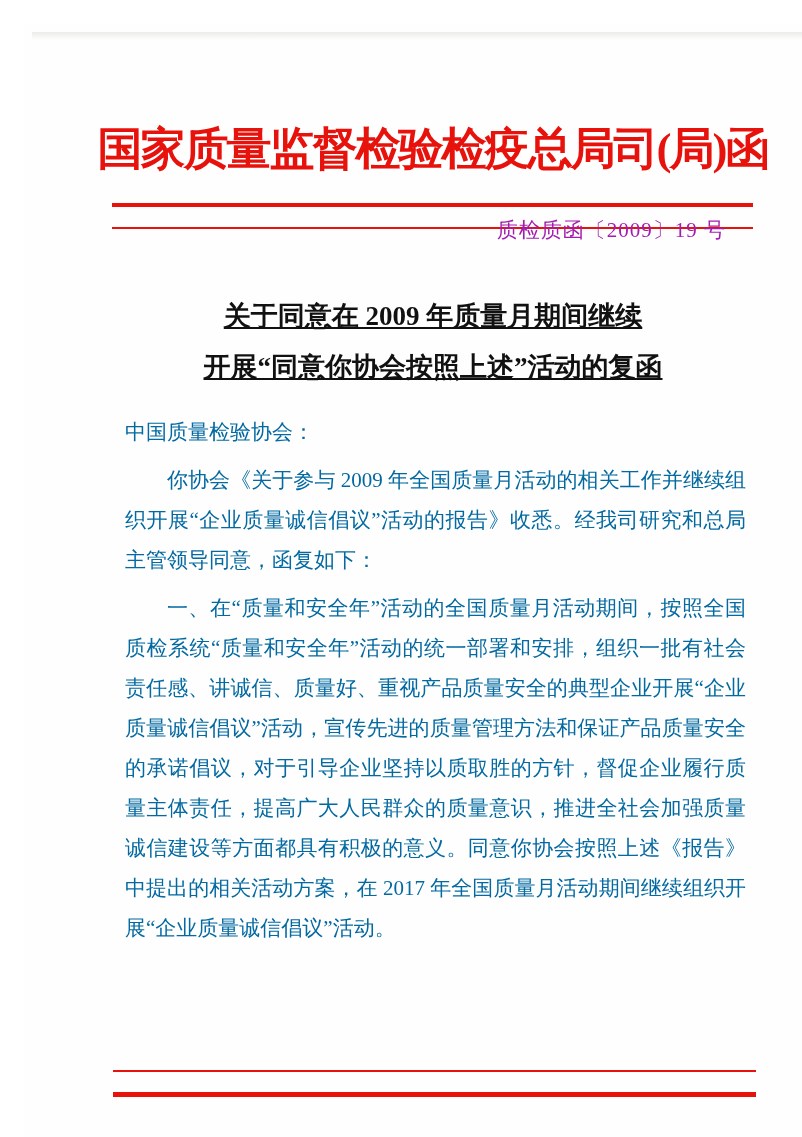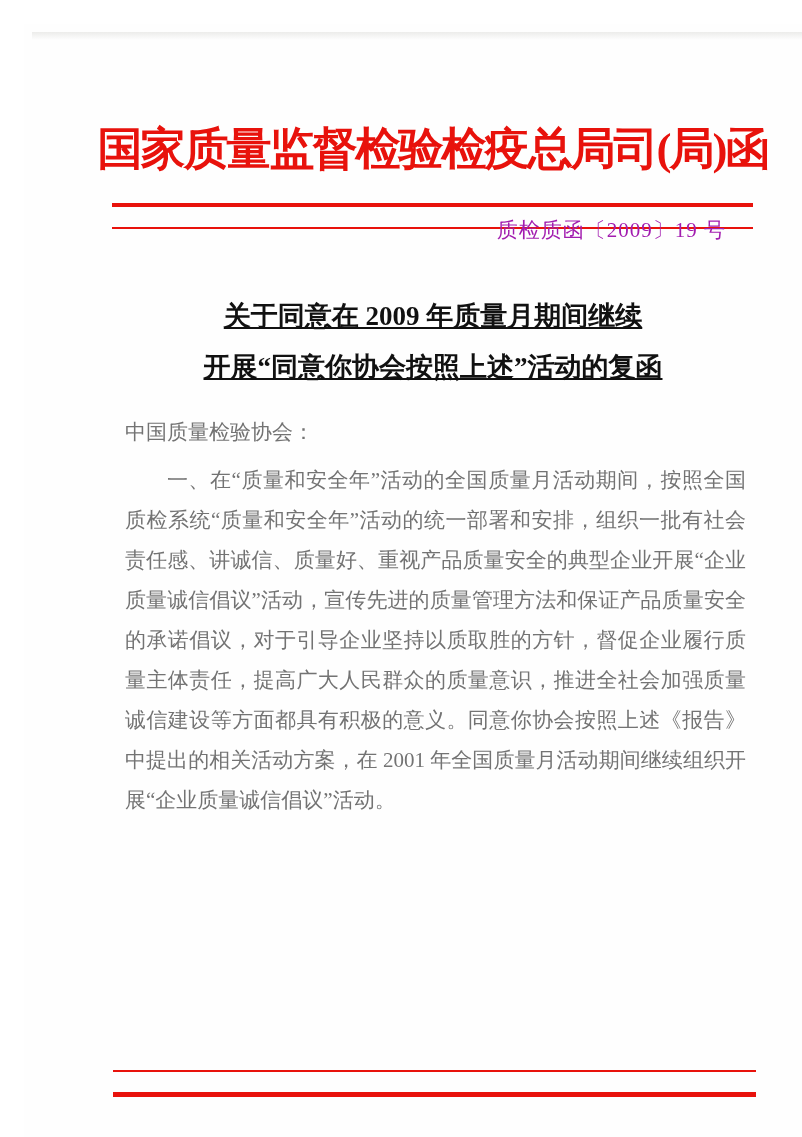--- a/index.html
+++ b/index.html
@@ -66,21 +66,21 @@
     line-height: 43px;
     text-decoration: underline;
   }
   .letter-body {
     position: absolute;
     top: 372px;
     left: 85px;
     width: 637px;
     font-size: 21px;
     line-height: 40px;
-    color: #737373;
+    color: #0369a1;
     text-align: justify;
   }
   .letter-body p { text-indent: 2em; }
   .letter-body p.salutation { text-indent: 0; }
 </style>
 </head>
 <body>
 
 <div class="page">
 
@@ -96,21 +96,22 @@
 
   <div class="doc-number">质检质函〔2009〕19 号</div>
 
   <div class="letter-title">
     <div>关于同意在 2009 年质量月期间继续</div>
     <div>开展“同意你协会按照上述”活动的复函</div>
   </div>
 
   <div class="letter-body">
     <p class="salutation">中国质量检验协会：</p>
-    <p>一、在“质量和安全年”活动的全国质量月活动期间，按照全国质检系统“质量和安全年”活动的统一部署和安排，组织一批有社会责任感、讲诚信、质量好、重视产品质量安全的典型企业开展“企业质量诚信倡议”活动，宣传先进的质量管理方法和保证产品质量安全的承诺倡议，对于引导企业坚持以质取胜的方针，督促企业履行质量主体责任，提高广大人民群众的质量意识，推进全社会加强质量诚信建设等方面都具有积极的意义。同意你协会按照上述《报告》中提出的相关活动方案，在 2001 年全国质量月活动期间继续组织开展“企业质量诚信倡议”活动。</p>
+    <p>你协会《关于参与 2009 年全国质量月活动的相关工作并继续组织开展“企业质量诚信倡议”活动的报告》收悉。经我司研究和总局主管领导同意，函复如下：</p>
+    <p>一、在“质量和安全年”活动的全国质量月活动期间，按照全国质检系统“质量和安全年”活动的统一部署和安排，组织一批有社会责任感、讲诚信、质量好、重视产品质量安全的典型企业开展“企业质量诚信倡议”活动，宣传先进的质量管理方法和保证产品质量安全的承诺倡议，对于引导企业坚持以质取胜的方针，督促企业履行质量主体责任，提高广大人民群众的质量意识，推进全社会加强质量诚信建设等方面都具有积极的意义。同意你协会按照上述《报告》中提出的相关活动方案，在 2017 年全国质量月活动期间继续组织开展“企业质量诚信倡议”活动。</p>
   </div>
 
   <div class="rule rule-bottom">
     <div class="thin"></div>
     <div class="gap"></div>
     <div class="thick"></div>
   </div>
 
 </div>
 

